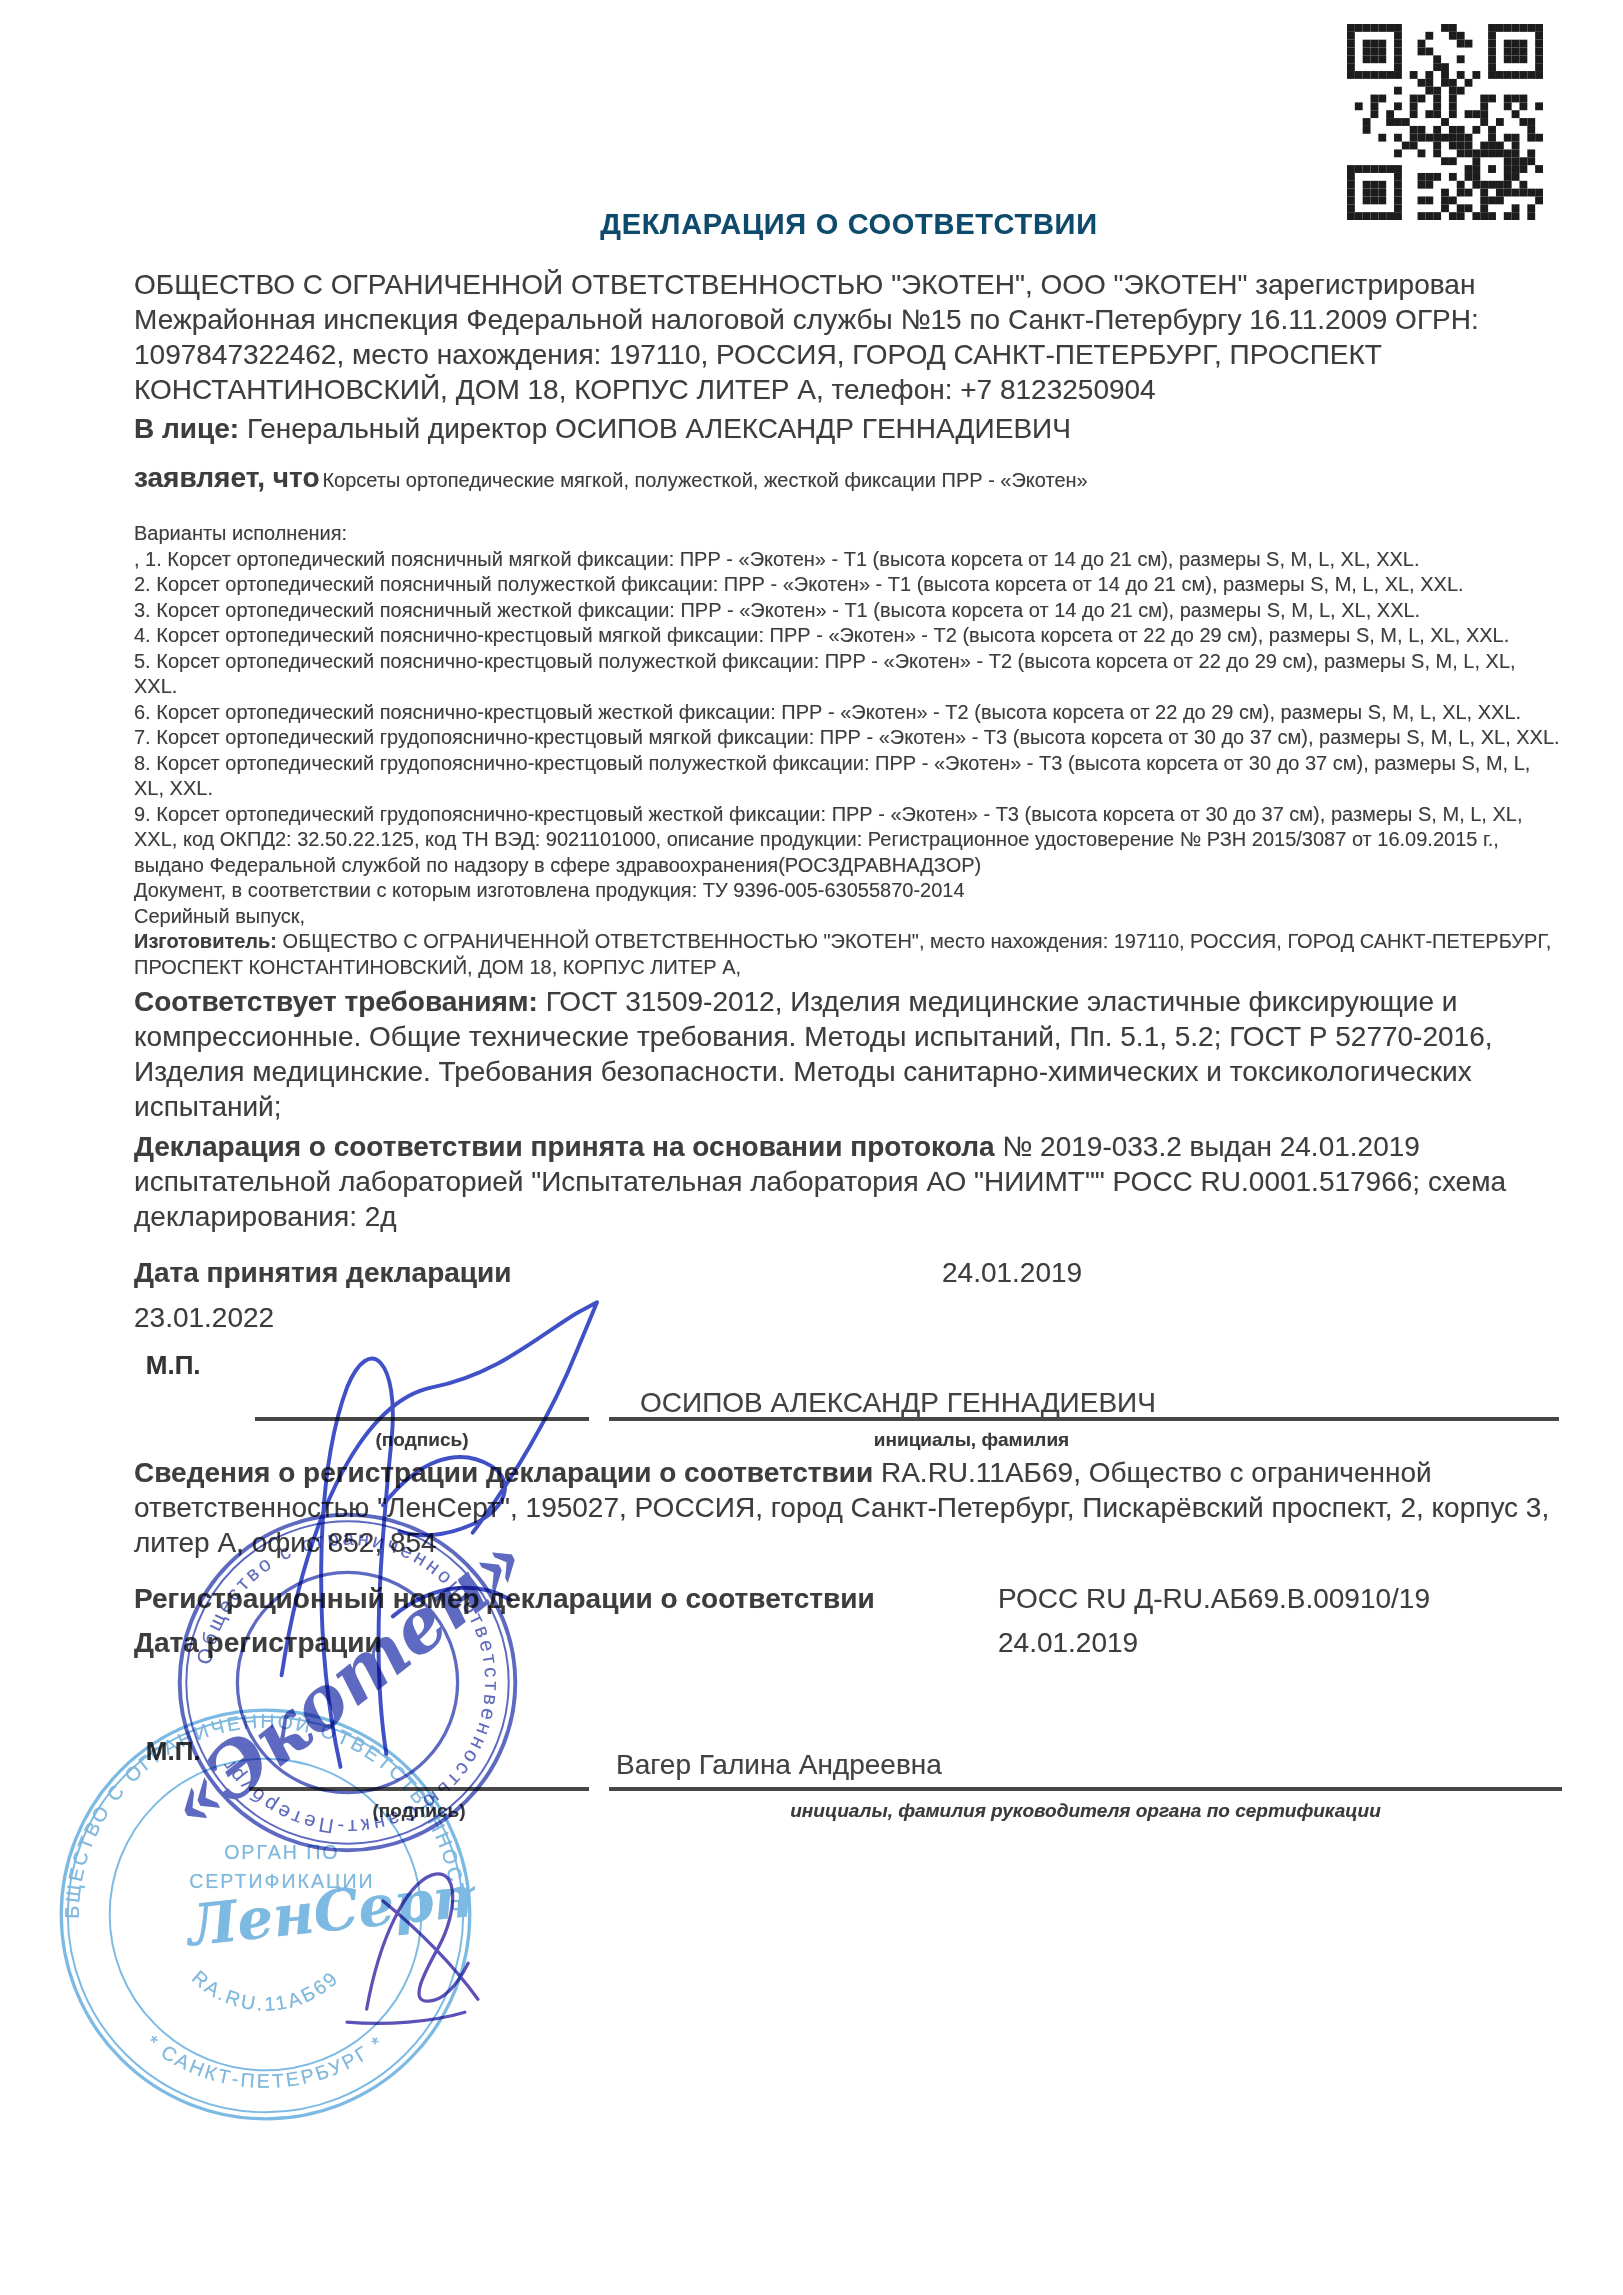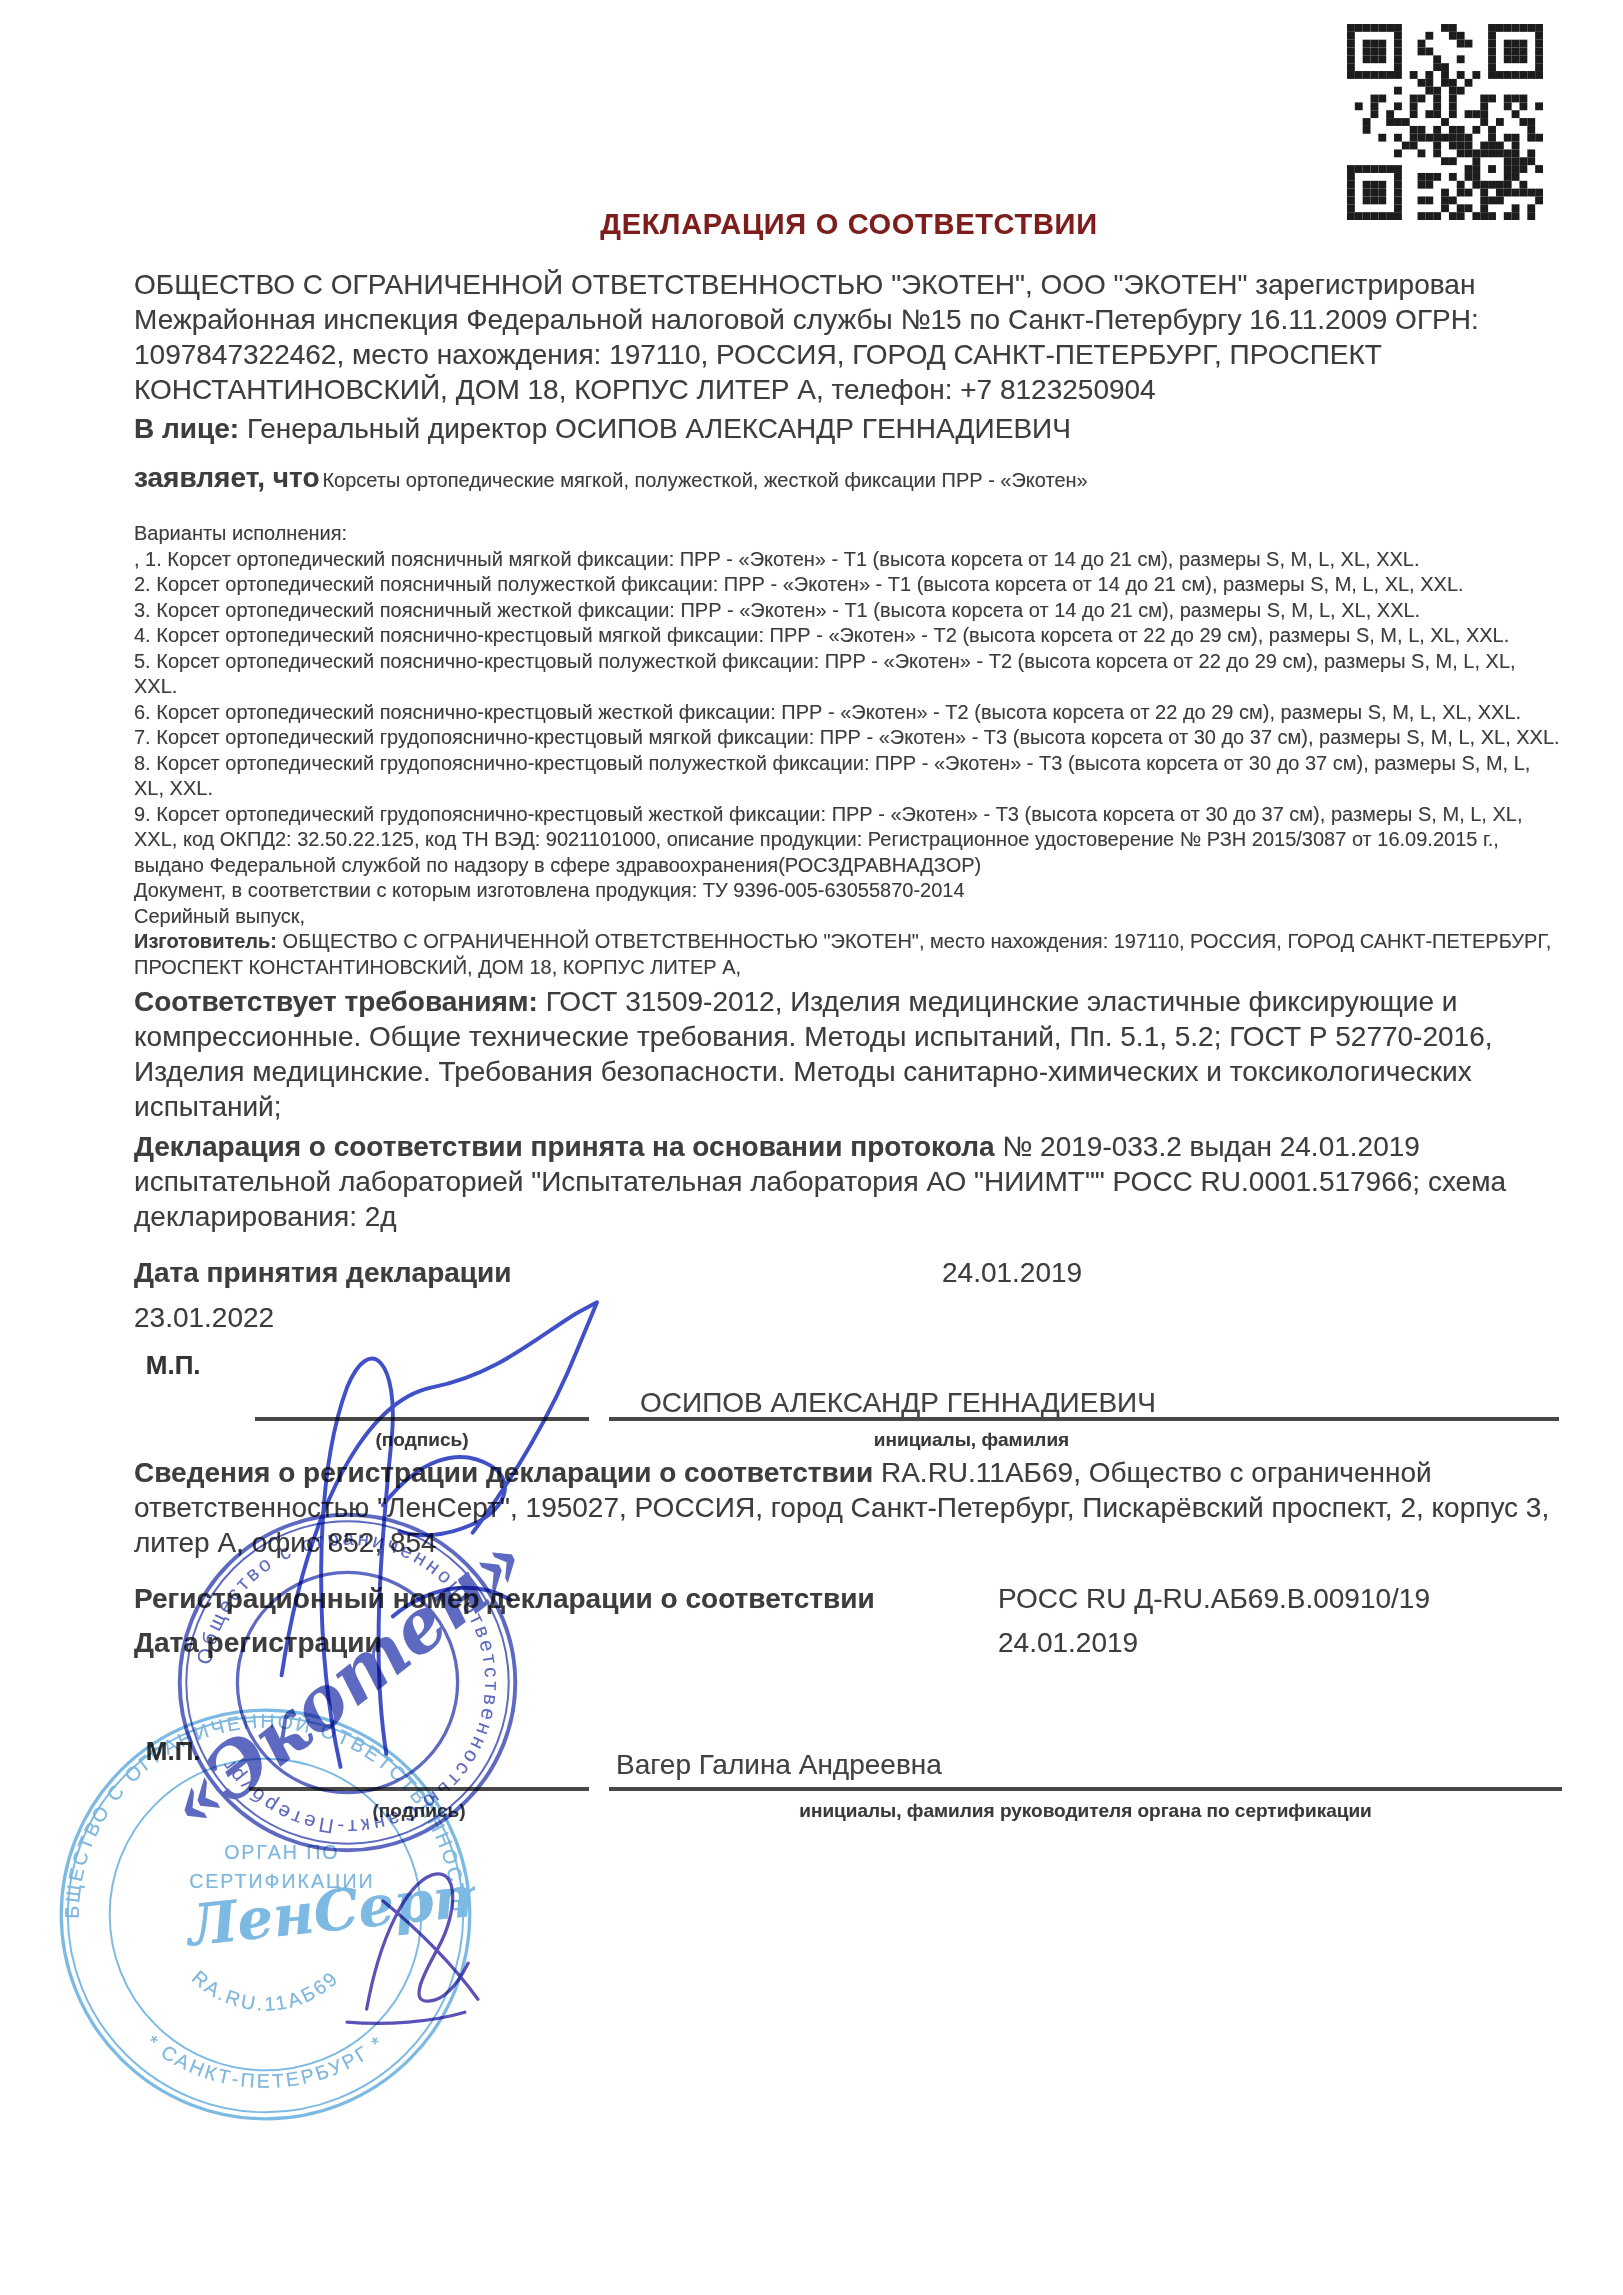--- a/index.html
+++ b/index.html
@@ -2,21 +2,21 @@
 <html style="font-size:10.5px"><head>
 <meta charset="utf-8">
 <style>
   html,body{margin:0;padding:0;background:#e8e8e8;}
   .page{
     position:relative; width:1624px; height:2295px; background:#ffffff;
     font-family:"Liberation Sans", sans-serif; color:#3d3d3d; overflow:hidden;
     text-shadow:0 0 0.7px rgba(60,60,60,.35);
   }
   .content{position:absolute; left:134px; top:0; width:1430px;}
-  .title{margin:208px 0 0 0; font-size:29px; font-weight:700; text-align:center; letter-spacing:0.7px; color:#7f1d1d;}
+  .title{margin:208px 0 0 0; font-size:29px; font-weight:700; text-align:center; letter-spacing:0.7px; color:#0c4a6e;}
   .big{font-size:28px; line-height:35px;}
   .small{font-size:20px; line-height:25.5px;}
   .b{font-weight:700;}
   .p-company{margin-top:26px;}
   .p-inperson{margin-top:3.9px;}
   .p-declares{margin-top:14.4px;}
   .variants-label{margin-top:26px;}
   .p-compliance{margin-top:3.9px;}
   .p-basis{margin-top:5.2px;}
   .kv{display:flex; margin-top:9.2px;}
@@ -33,21 +33,21 @@
   .cap{position:absolute; font-size:19px; font-weight:700; text-align:center; color:#3a3a3a;}
   .signame{position:absolute; font-size:28px; color:#424242;}
   .s1-lineL{left:121px; top:67px; width:334px;}
   .s1-lineR{left:475px; top:67px; width:950px;}
   .s1-capL{left:121px; top:79px; width:334px;}
   .s1-capR{left:589px; top:79px; width:497px;}
   .s1-name{left:506px; top:37px;text-align:right;}
   .s2-lineL{left:115px; top:51px; width:340px;}
   .s2-lineR{left:475px; top:51px; width:953px;}
   .s2-capL{left:115px; top:64px; width:340px;}
-  .s2-capR{left:475px; top:64px; width:953px;}
+  .s2-capR{left:475px; top:64px; width:953px;font-style:italic;}
   .s2-name{left:482px; top:13px;}
   .s2-mp{top:0px;}
   .qr{position:absolute; left:1347px; top:23.6px; width:196px; height:196px;}
   .stamp{position:absolute; mix-blend-mode:multiply; opacity:.82;}
   .stamp-ekoten{left:164px; top:1499px;}
   .stamp-lensert{left:56px; top:1705px;}
   .sigoverlay{position:absolute; left:0; top:0; mix-blend-mode:multiply;}
   .ring-text{font-family:"Liberation Sans", sans-serif; font-size:31px; letter-spacing:5px;}
   .ring-text2{font-family:"Liberation Sans", sans-serif; font-size:30px; letter-spacing:4px;}
   .stamp-center-script{font-family:"DejaVu Serif", serif; font-style:italic; font-weight:700;}

